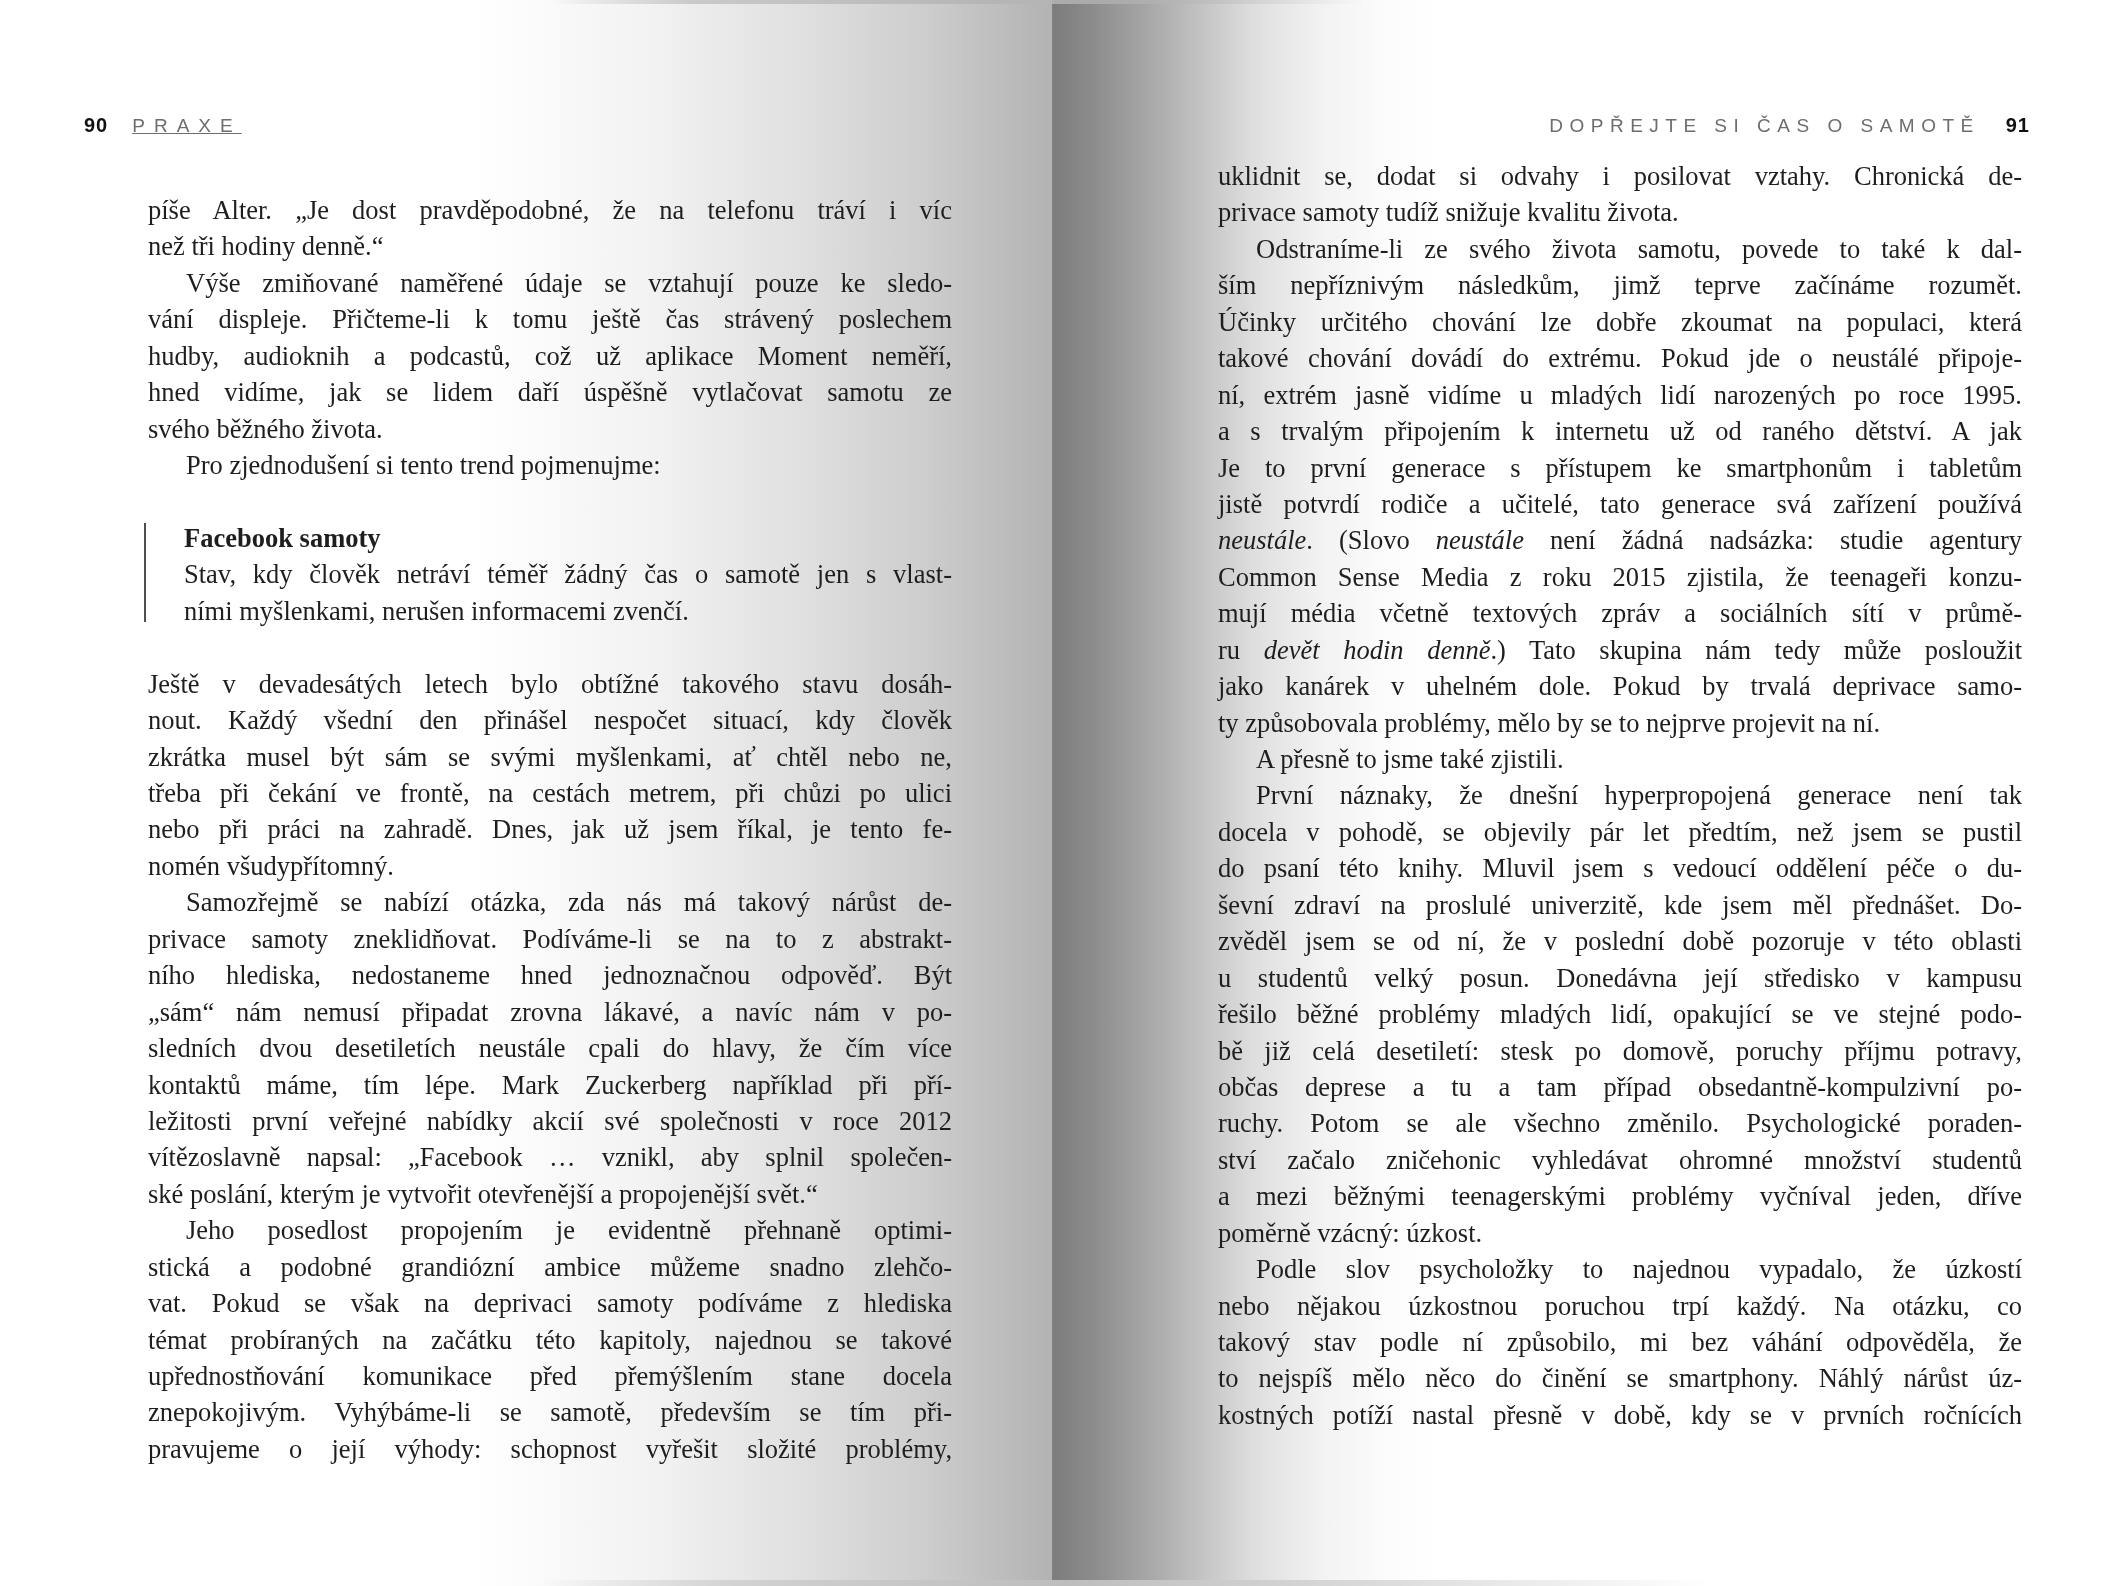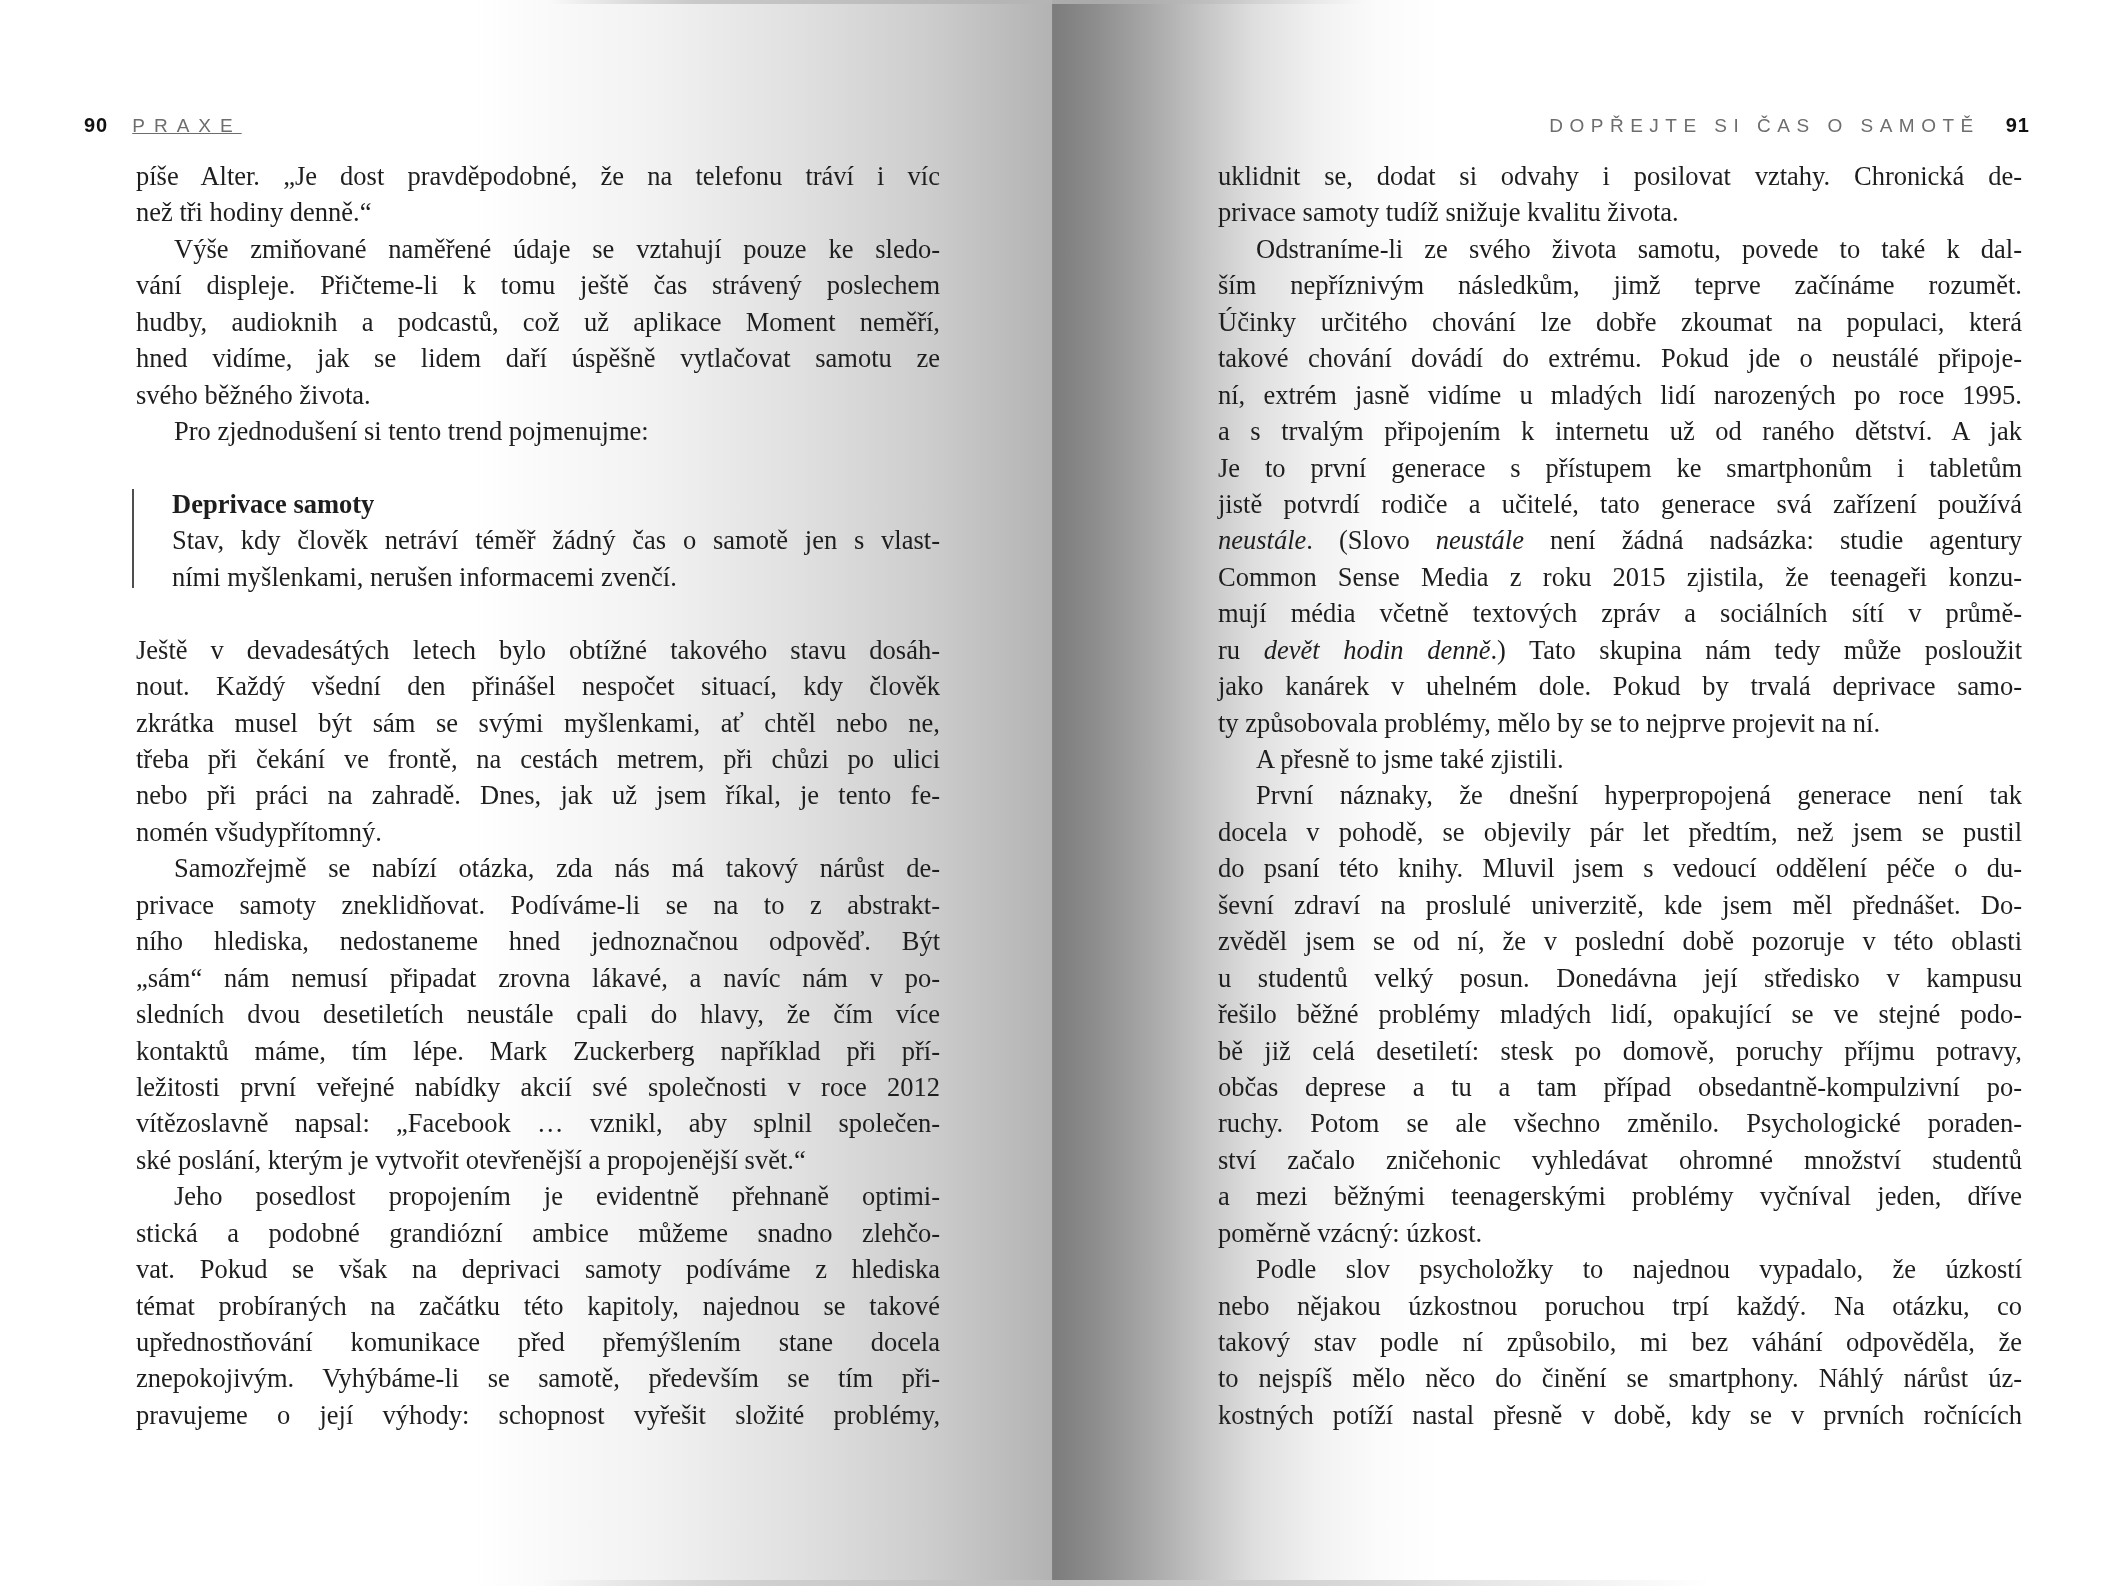--- a/index.html
+++ b/index.html
@@ -45,21 +45,21 @@
   .folio{font-weight:700;color:#111111;font-size:20px;letter-spacing:1px;margin-top:40px;}
   .runhead{color:#6d6d6d;letter-spacing:9px;}
   .runhead-right{color:#6d6d6d;letter-spacing:6.5px;}
   .pagehead-left .runhead{margin-left:24px;text-decoration:underline;}
   .pagehead-right .folio{margin-left:26px;}
 
   .textcol{
     position:absolute;top:158px;width:804px;height:1277px;
     font-size:26.5px;
   }
-  .textcol-left{left:136px;}
+  .textcol-left{left:148px;margin-top:34px;}
   .textcol-right{left:165px;}
 
   .tline{
     height:36.45px;line-height:36.45px;
     text-align:justify;text-align-last:justify;
     white-space:normal;
     box-sizing:border-box;
   }
   .tline.endline{text-align-last:left;}
   .tline.indent{text-indent:38px;}
@@ -90,21 +90,21 @@
       <div class="quote-rule"></div>
     <div class="tline"><span>píše Alter. „Je dost pravděpodobné, že na telefonu tráví i víc</span></div>
         <div class="tline endline"><span>než tři hodiny denně.“</span></div>
         <div class="tline indent"><span>Výše zmiňované naměřené údaje se vztahují pouze ke sledo-</span></div>
         <div class="tline"><span>vání displeje. Přičteme-li k tomu ještě čas strávený poslechem</span></div>
         <div class="tline"><span>hudby, audioknih a podcastů, což už aplikace Moment neměří,</span></div>
         <div class="tline"><span>hned vidíme, jak se lidem daří úspěšně vytlačovat samotu ze</span></div>
         <div class="tline endline"><span>svého běžného života.</span></div>
         <div class="tline indent endline"><span>Pro zjednodušení si tento trend pojmenujme:</span></div>
         <div class="tline gap"></div>
-        <div class="tline quote qtitle endline"><span>Deprivace samoty</span></div>
+        <div class="tline quote qtitle endline"><span>Facebook samoty</span></div>
         <div class="tline quote"><span>Stav, kdy člověk netráví téměř žádný čas o samotě jen s vlast-</span></div>
         <div class="tline quote endline"><span>ními myšlenkami, nerušen informacemi zvenčí.</span></div>
         <div class="tline gap"></div>
         <div class="tline"><span>Ještě v devadesátých letech bylo obtížné takového stavu dosáh-</span></div>
         <div class="tline"><span>nout. Každý všední den přinášel nespočet situací, kdy člověk</span></div>
         <div class="tline"><span>zkrátka musel být sám se svými myšlenkami, ať chtěl nebo ne,</span></div>
         <div class="tline"><span>třeba při čekání ve frontě, na cestách metrem, při chůzi po ulici</span></div>
         <div class="tline"><span>nebo při práci na zahradě. Dnes, jak už jsem říkal, je tento fe-</span></div>
         <div class="tline endline"><span>nomén všudypřítomný.</span></div>
         <div class="tline indent"><span>Samozřejmě se nabízí otázka, zda nás má takový nárůst de-</span></div>

